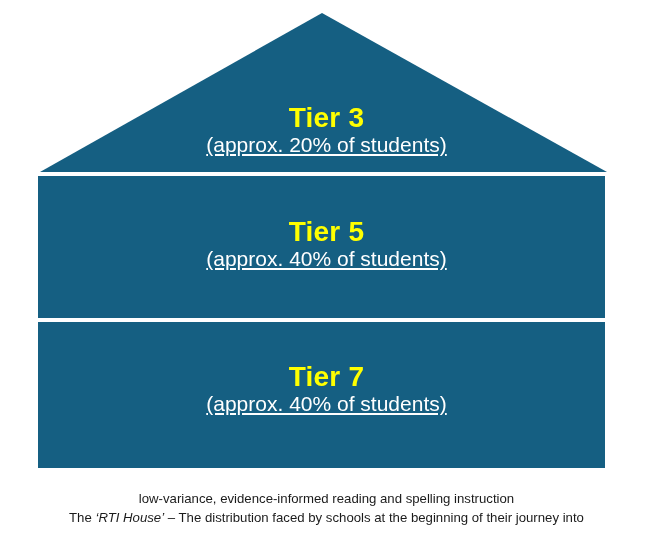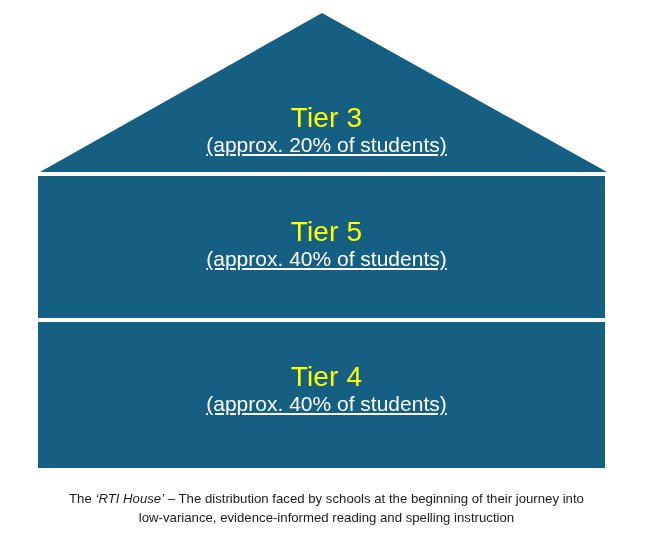--- a/index.html
+++ b/index.html
@@ -39,21 +39,21 @@
     position: absolute;
     left: 0;
     width: 653px;
     text-align: center;
     pointer-events: none;
   }
 
   .tier-title {
     color: #ffff00;
     font-size: 28px;
-    font-weight: 400;
+    font-weight: 700;
     line-height: 1.08;
     letter-spacing: 0.2px;
     margin: 0;
     white-space: nowrap;
   }
 
   .tier-sub {
     color: #ffffff;
     font-size: 21px;
     font-weight: 400;
@@ -102,22 +102,22 @@
     <p class="tier-title">Tier 3</p>
     <p class="tier-sub">(approx. 20% of students)</p>
   </div>
 
   <div class="tier-text-layer" id="tier-2-text">
     <p class="tier-title">Tier 5</p>
     <p class="tier-sub">(approx. 40% of students)</p>
   </div>
 
   <div class="tier-text-layer" id="tier-1-text">
-    <p class="tier-title">Tier 4</p>
+    <p class="tier-title">Tier 7</p>
     <p class="tier-sub">(approx. 40% of students)</p>
   </div>
 
 </div>
 
 <div id="caption">
+  <span class="cap-line">low-variance, evidence-informed reading and spelling instruction</span>
   <span class="cap-line"><span>The </span><span class="cap-em">‘RTI House’</span><span> – The distribution faced by schools at the beginning of their journey into</span></span>
-  <span class="cap-line">low-variance, evidence-informed reading and spelling instruction</span>
 </div>
 
 </body></html>

